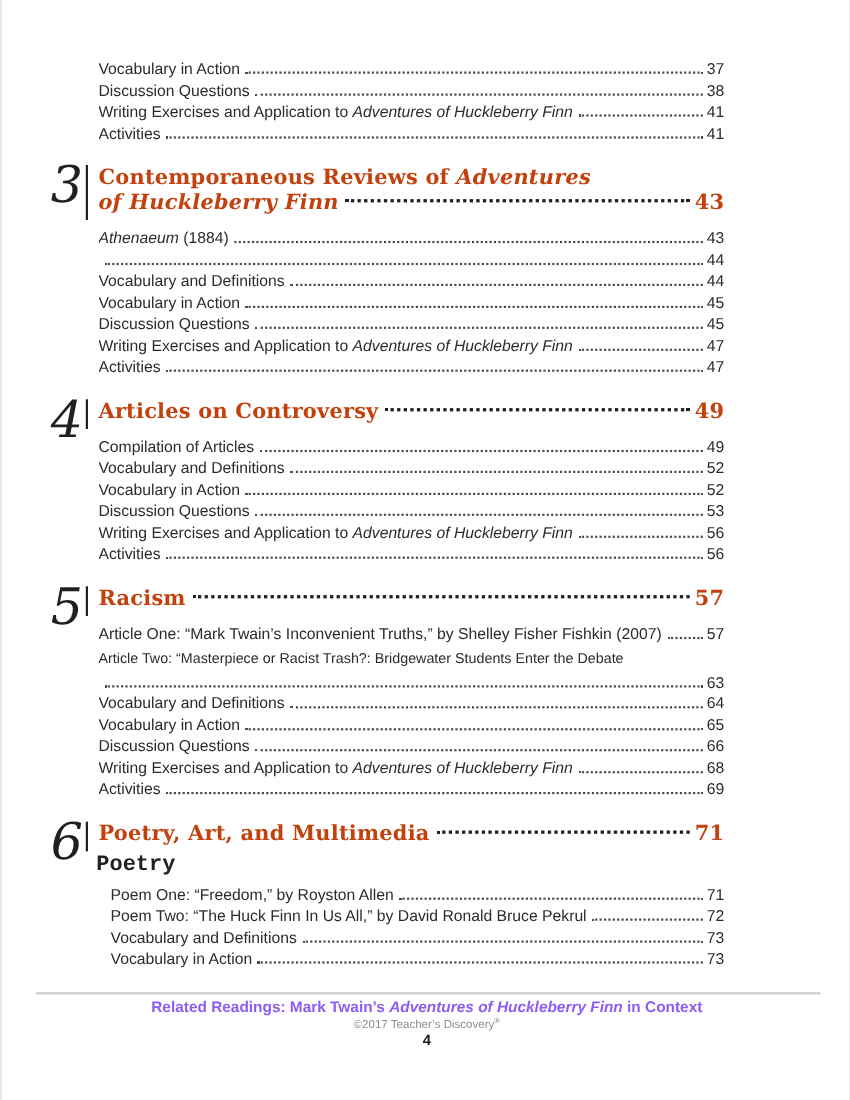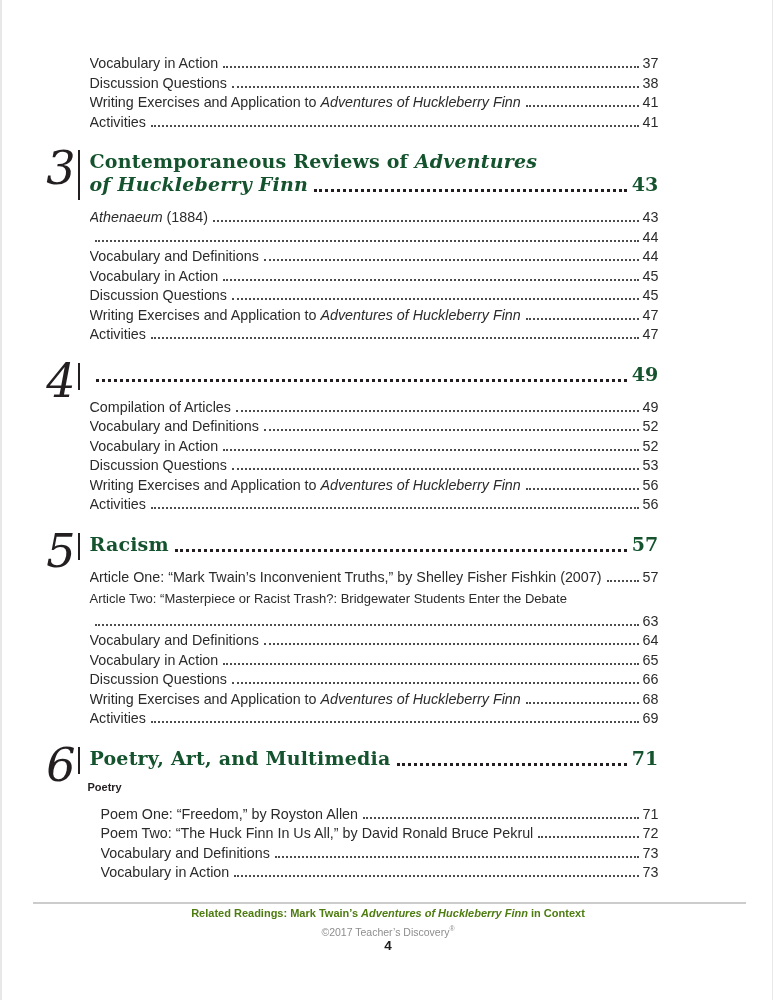--- a/index.html
+++ b/index.html
@@ -34,26 +34,26 @@
     color: #231f20;
   }
   .chapter-title {
     border-left: 2.5px solid #231f20;
     margin-left: -12px;
     padding-left: 10px;
     padding-bottom: 4px;
   }
   .title-line {
     display: flex;
-    align-items: flex-end;
+    align-items: center;
     font-family: "DejaVu Serif", serif;
     font-weight: bold;
     font-size: 19px;
     line-height: 23px;
-    color: #14532d;
+    color: #c2410c;
     letter-spacing: 0.2px;
   }
   .it { font-style: italic; }
 
   
   .leader {
     flex: 1 1 auto;
     min-width: 6px;
     border-bottom: 2px dotted #4c4c4c;
     margin: 0 4px 3px 5px;
@@ -80,40 +80,41 @@
   .entry-line1 {
     font-size: 13px;
     line-height: 19.5px;
     white-space: nowrap;
     color: #2b2b2b;
   }
   .entry-cont { padding-left: 13px; }
 
   .subheading {
     font-weight: bold;
-    font-size: 11px;
+    font-size: 20px;
     line-height: 20px;
     color: #231f20;
     margin: 3px 0 0 -2px;
+    font-family: Liberation Mono, monospace;
   }
 
   
   .footer-rule {
     position: absolute;
     left: 31px; top: 902px;
     width: 713px; height: 2px;
     background: #cccccc;
   }
   .footer-title {
     position: absolute;
     top: 907px; left: 0; width: 773px;
     text-align: center;
     font-weight: bold;
-    font-size: 11px;
-    color: #4d7c0f;
+    font-size: 14px;
+    color: #8b5cf6;
   }
   .footer-copyright {
     position: absolute;
     top: 925px; left: 0; width: 773px;
     text-align: center;
     font-size: 10.5px;
     color: #8d8d8d;
   }
   .footer-copyright sup { font-size: 7px; }
   .footer-page {
@@ -203,20 +204,21 @@
             <span class="leader"></span>
             <span class="page-num">47</span>
           </div>
         </div>
       </section>
       <section class="toc-section">
         <div class="chapter-head">
           <div class="chapter-number">4</div>
           <div class="chapter-title">
             <div class="title-line">
+              <span class="title-text"><span>Articles on Controversy</span></span>
               <span class="leader leader-bold"></span>
               <span class="page-num page-bold">49</span>
             </div>
           </div>
         </div>
         <div class="entries">
           <div class="entry-row">
             <span class="entry-text"><span>Compilation of Articles </span></span>
             <span class="leader"></span>
             <span class="page-num">49</span>

